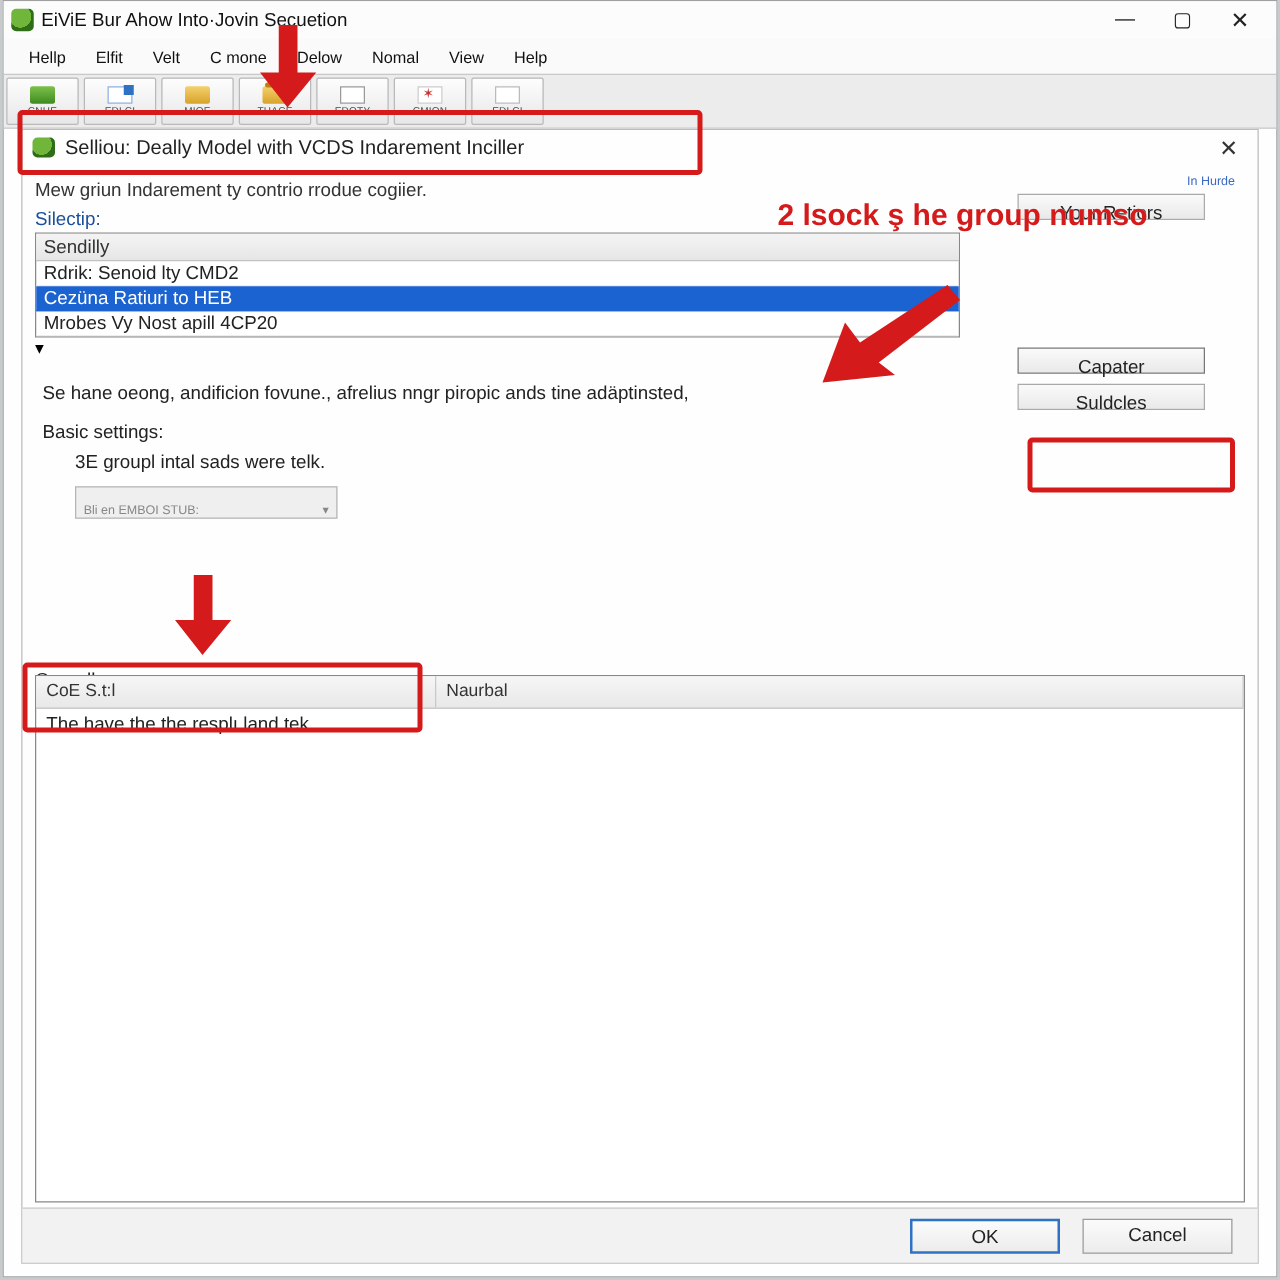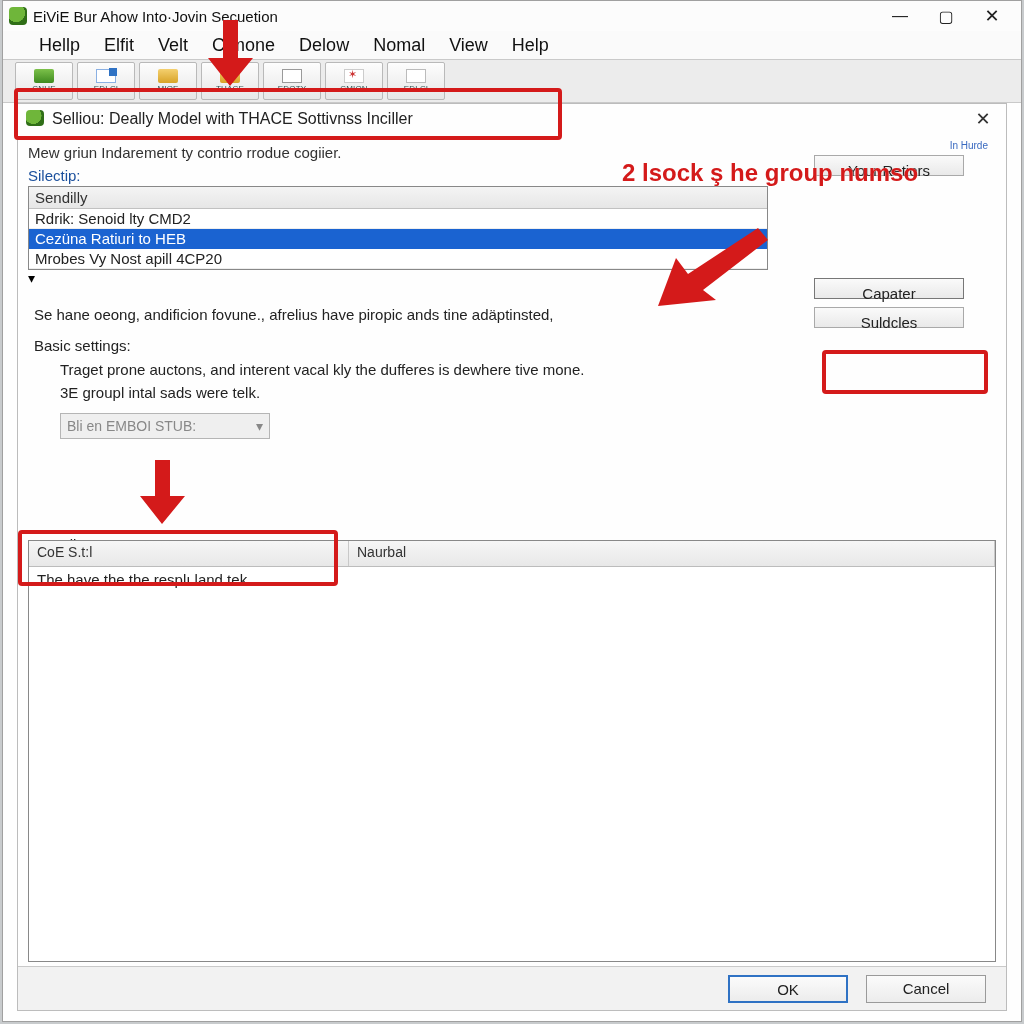--- a/index.html
+++ b/index.html
@@ -40,34 +40,34 @@
     display:flex; align-items:center; justify-content:center;
     font-size: 16px; color:#222;
     background: transparent;
   }
   .win-btn.close-x { font-size:18px; }
   
   .menubar {
     height: 28px;
     display:flex;
     align-items: center;
-    padding: 0 24px;
+    padding: 0 8px;
     background: #fafafa;
-    font-size: 18px;
+    font-size: 13px;
   }
   .menubar .menu-item { padding: 3px 12px; color:#111;}
   
   .toolbar {
     height: 44px;
     background: #ececec;
     border-top: 1px solid #c9c9c9;
     border-bottom: 1px solid #c9c9c9;
     display:flex;
     align-items:center;
-    padding: 2px 12px;
+    padding: 2px 2px;
     gap: 4px;
   }
   .tool-btn {
     width: 58px; height: 38px;
     background: linear-gradient(#fdfdfd,#e7e7e7);
     border: 1px solid #b9b9b9;
     border-radius: 2px;
     display:flex; flex-direction:column; align-items:center; justify-content:center;
     font-size: 8px; color:#355; letter-spacing:0.2px;
   }
@@ -115,23 +115,23 @@
   .listbox .lb-row { padding: 1px 6px; border-bottom: 1px solid #eee; color:#222;}
   .listbox .lb-row.selected { background:#1a63d1; color:#fff; border-bottom-color:#1a63d1;}
   .listbox-wrap { position:relative; }
   .para { margin: 8px 0 4px 6px; font-size:15px; color:#222;}
   .indent { margin-left: 32px; font-size:15px; color:#222; line-height:1.55;}
   .small-combo {
     margin: 8px 0 0 32px;
     width: 210px; height: 26px;
     border: 1px solid #b5b5b5;
     background:#efefef;
-    display:flex; align-items:center; justify-content:space-between;
+    display:flex; align-items:flex-end; justify-content:space-between;
     padding: 0 6px;
-    font-size: 14px; color:#888;
+    font-size: 10px; color:#888;
   }
 
   
   .side-panel {
     position:absolute;
     right: 12px; top: 36px;
     width: 180px;
   }
   .side-small-label { font-size:10px; color:#3a6ac0; text-align:right; padding-right:6px;}
   .side-btn {
@@ -288,42 +288,41 @@
       </div>
     <div class="tool-btn">
         <span class="mini-icon g"></span>
         <span>EDLCI</span>
       </div>
   </div>
 
   <div class="dialog">
     <div class="dialog-title">
       <span class="d-icon"><span class="app-icon-g" style="width:18px;height:16px;"></span></span>
-      <span style="flex:1">Selliou: Deally Model with THACE Sottivnss Inciller</span>
+      <span style="flex:1">Selliou: Deally Model with VCDS Indarement Inciller</span>
       <span class="d-close">✕</span>
     </div>
 
     <div class="dialog-body">
 
       <div class="instr">Mew griun Indarement ty contrio rrodue cogiier.</div>
       <div class="field-label">Silectip:</div>
 
       <div class="listbox-wrap" style="height:112px;">
         <div class="listbox">
           <div class="lb-header">Sendilly</div>
           <div class="lb-row">Rdrik: Senoid lty CMD2</div>
           <div class="lb-row selected">Cezüna Ratiuri to HEB</div>
           <div class="lb-row">Mrobes Vy Nost apill 4CP20</div>
         </div>
         <div class="lb-scroll" style="top:86px; left:720px;">▾</div>
       </div>
 
-      <div class="para">Se hane oeong, andificion fovune., afrelius have piropic ands tine adäptinsted,</div>
+      <div class="para">Se hane oeong, andificion fovune., afrelius nngr piropic ands tine adäptinsted,</div>
       <div class="para" style="margin-top:14px;">Basic settings:</div>
-      <div class="indent">Traget prone auctons, and interent vacal kly the dufferes is dewhere tive mone.</div>
       <div class="indent">3E groupl intal sads were telk.</div>
 
       <div class="small-combo">
         <span>Bli en EMBOI STUB:</span>
         <span>▾</span>
       </div>
 
       <div class="grid-label" style="position:absolute; top:372px;">Orenally</div>
 
       <div class="grid">

